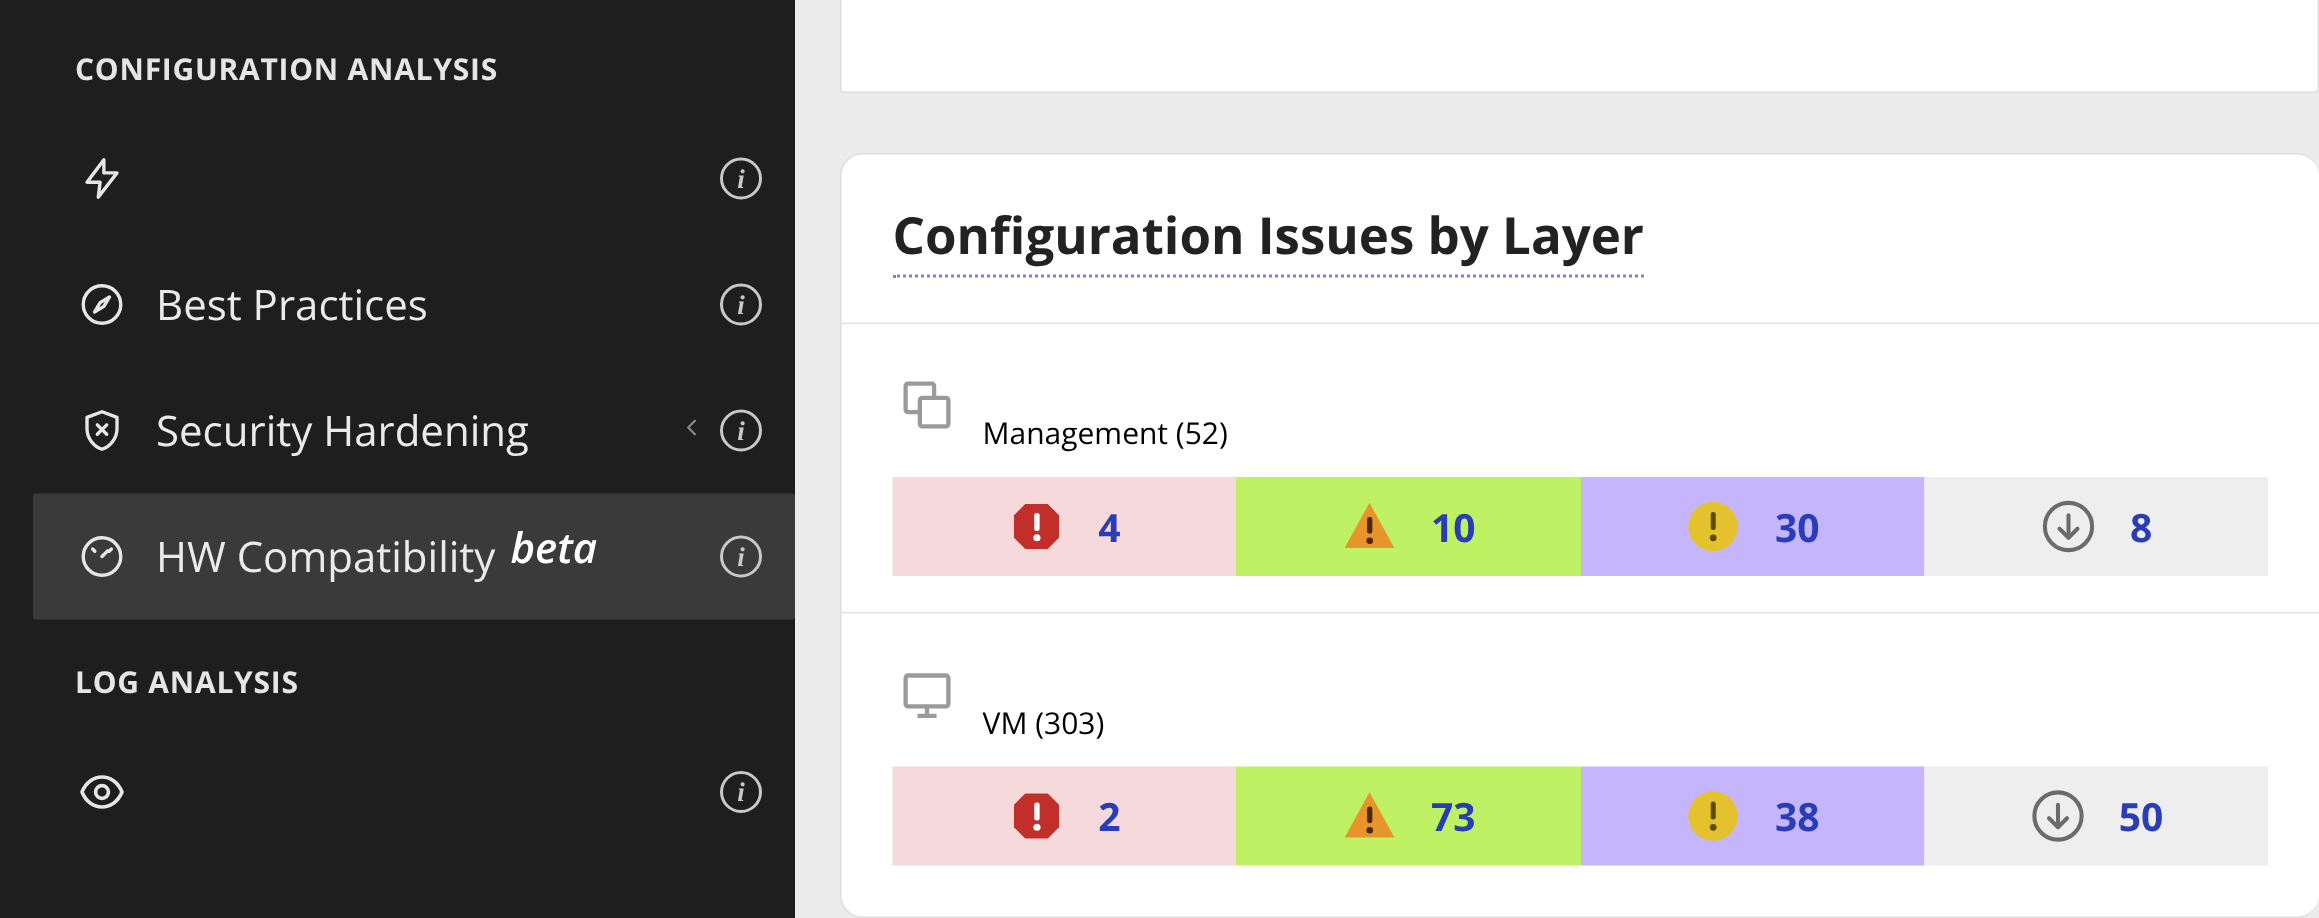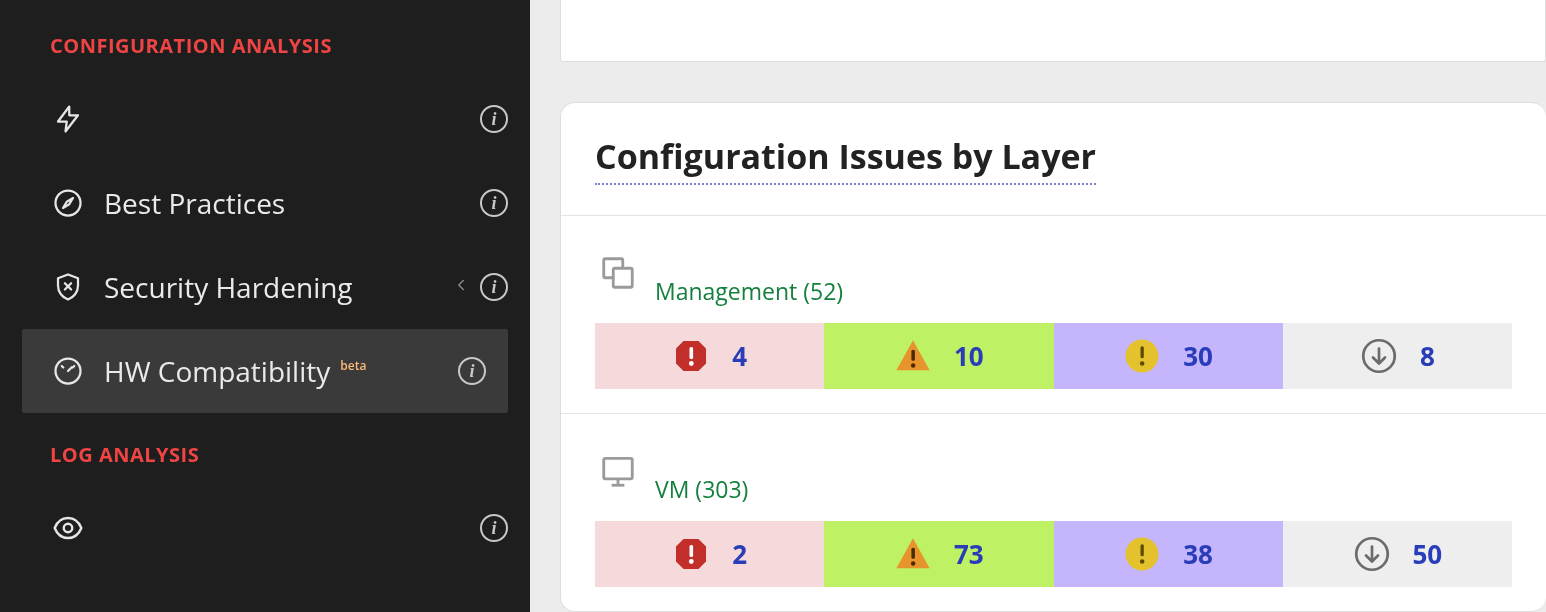--- a/index.html
+++ b/index.html
@@ -19,34 +19,33 @@
     background: #1e1e1e;
     color: #ddd;
     display: flex;
     flex-direction: column;
     padding-top: 20px;
   }
   .sidebar-section-header {
     font-size: 20px;
     font-weight: 700;
     letter-spacing: 0.5px;
-    color: #ef4444;
+    color: #e5e5e5;
     padding: 12px 50px 18px 50px;
   }
   .sidebar-item {
     display: flex;
     align-items: center;
     height: 84px;
     padding: 0 22px 0 50px;
     cursor: pointer;
   }
   .sidebar-item.selected {
     background: #3a3a3a;
     margin-left: 22px;
-    margin-right: 22px;
     padding-left: 28px;
     padding-right: 0px;
     border-radius: 2px;
   }
   .sidebar-item .item-icon {
     width: 36px;
     height: 36px;
     flex: 0 0 36px;
     display: flex;
     align-items: center;
@@ -54,23 +53,24 @@
     color: #e6e6e6;
   }
   .sidebar-item .item-label {
     font-size: 28px;
     font-weight: 400;
     color: #eaeaea;
     margin-left: 18px;
     white-space: nowrap;
   }
   .sidebar-item .beta {
-    font-size: 12px;
+    font-size: 28px;
+    font-style: italic;
     font-weight: 600;
-    color: #fdba74;
+    color: #ffffff;
     margin-left: 10px;
     position: relative;
     top: -6px;
   }
   .sidebar-item .spacer { flex: 1; }
   .sidebar-item .chevron {
     color: #888;
     margin-right: 10px;
   }
   .info-icon {
@@ -135,22 +135,22 @@
   }
   .layer-header .layer-icon {
     width: 46px;
     height: 42px;
     color: #9a9a9a;
     display: flex;
     align-items: center;
     justify-content: center;
   }
   .layer-header .layer-name {
-    font-size: 23px;
-    color: #15803d;
+    font-size: 20px;
+    color: #000000;
     margin-left: 14px;
     margin-top: 37px;
   }
   .severity-bar {
     display: flex;
     height: 66px;
     width: 100%;
   }
   .sev {
     flex: 1;

